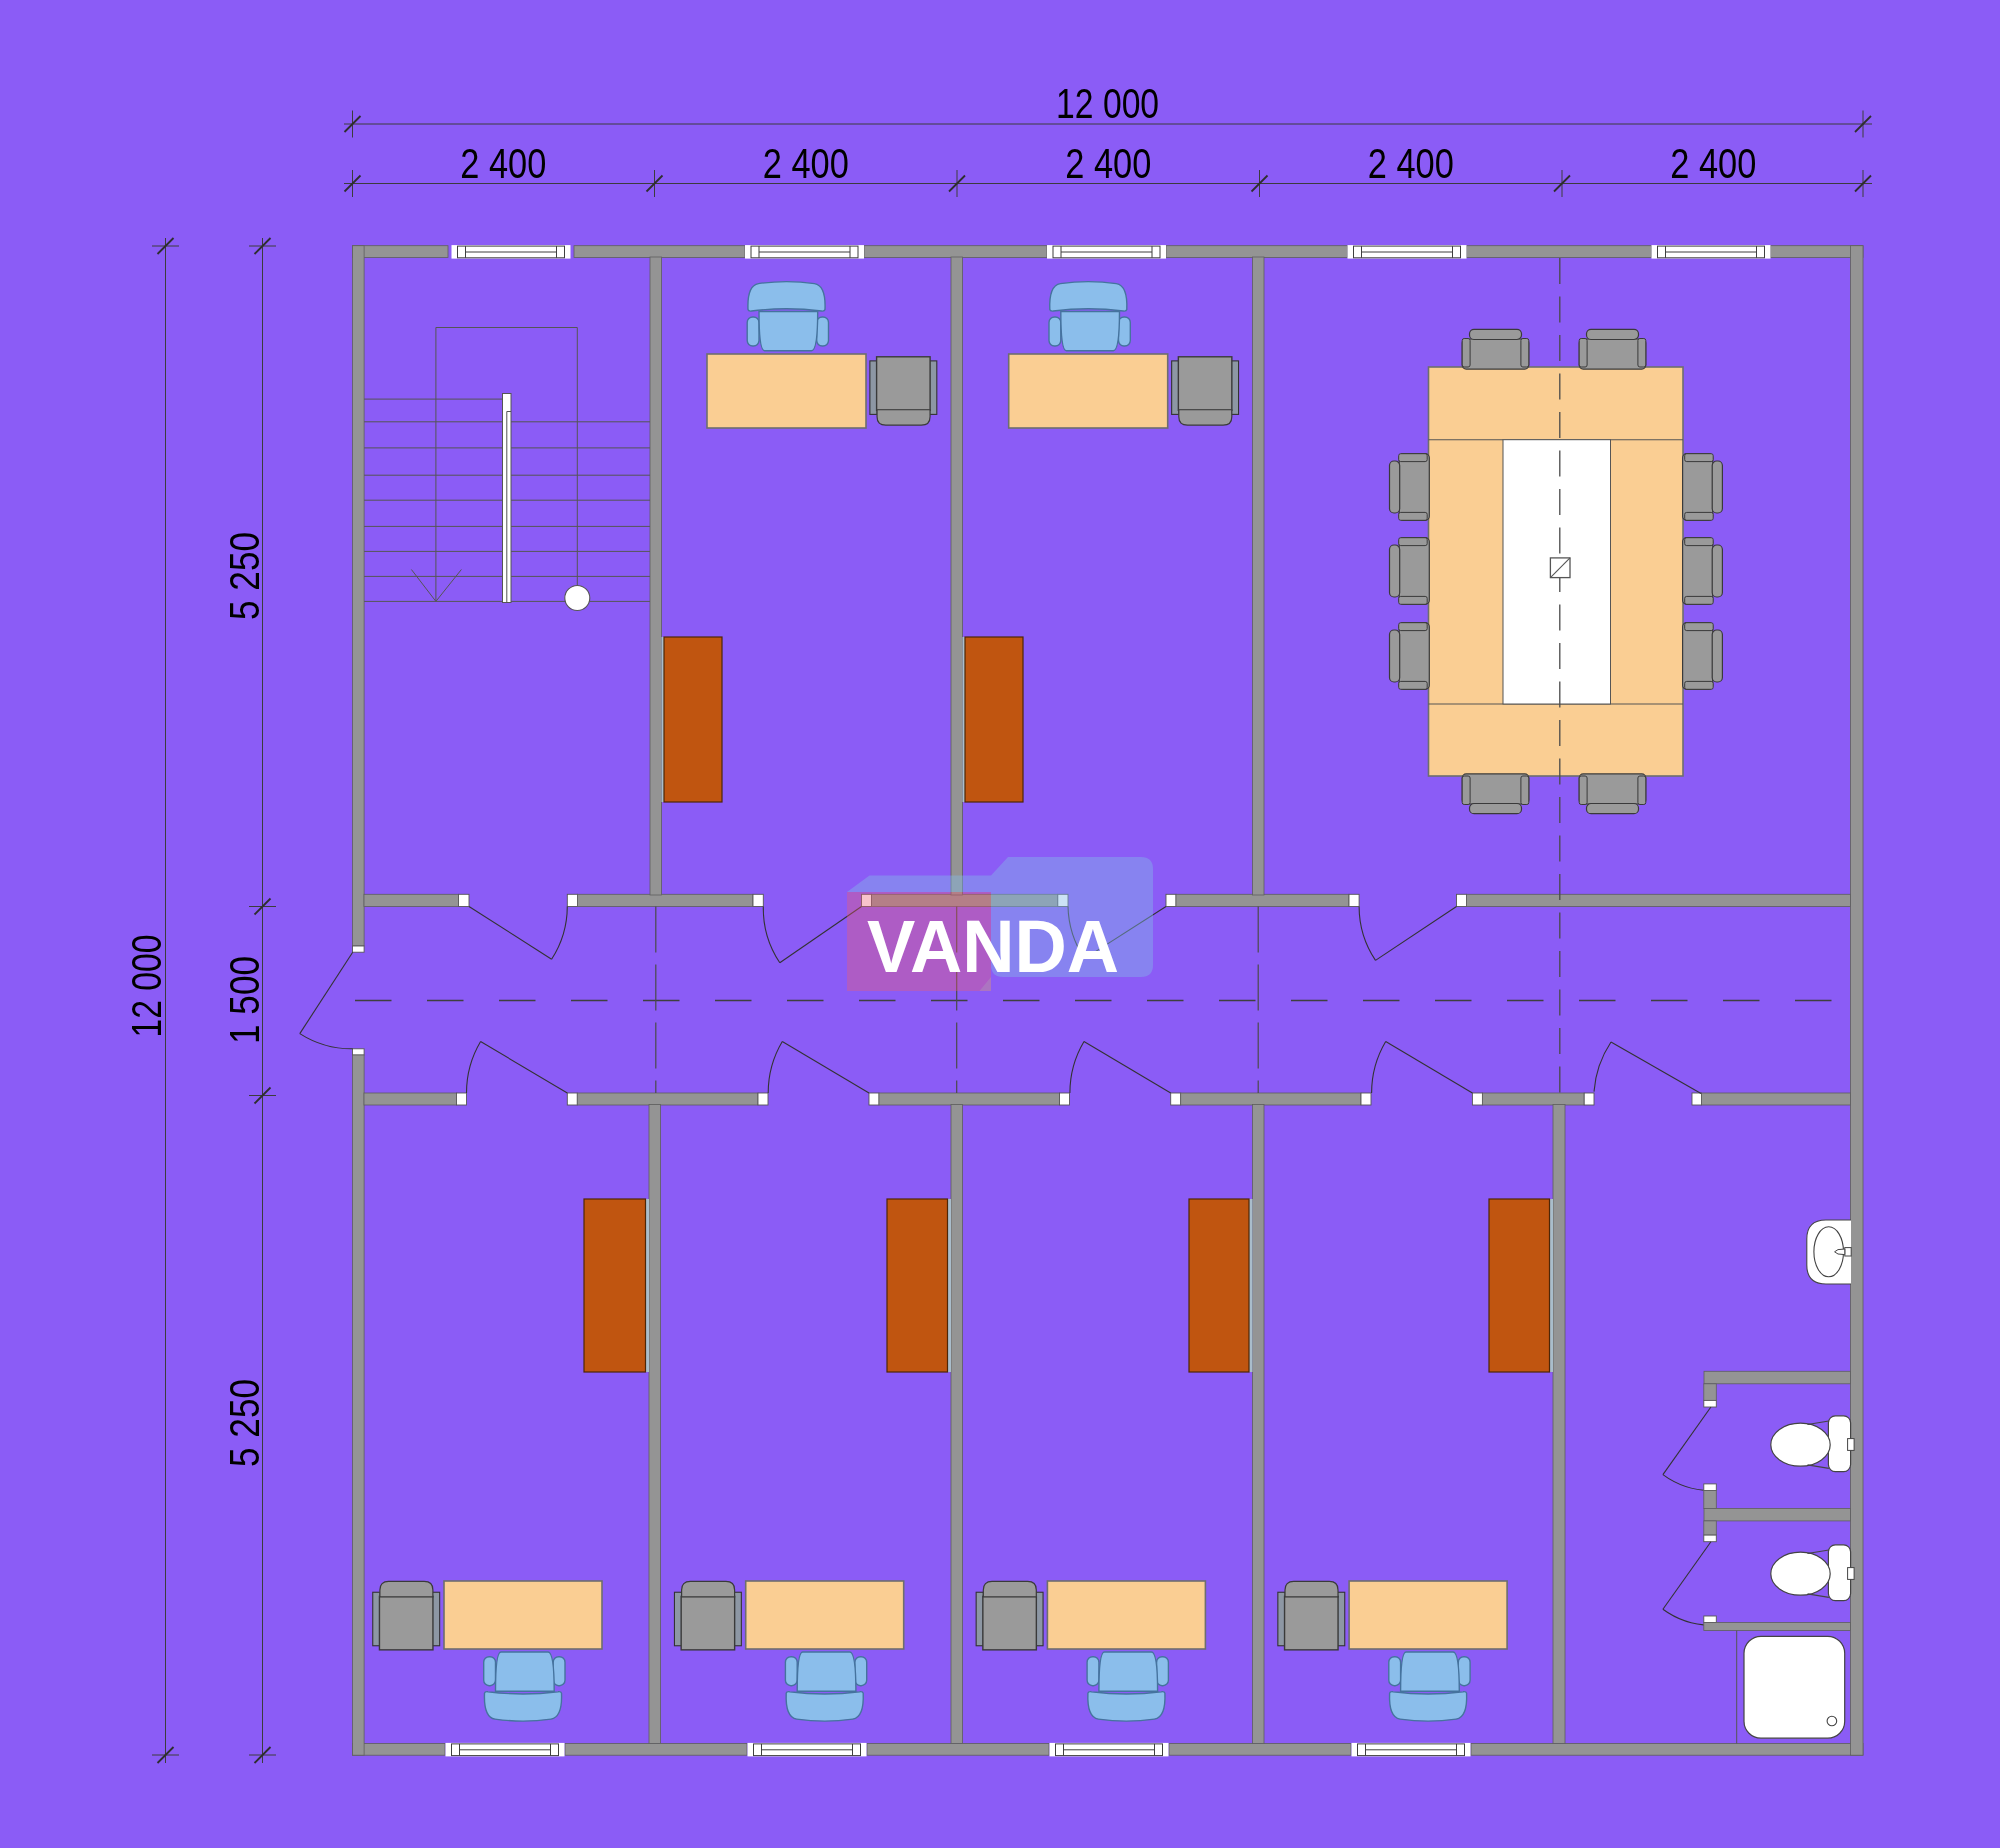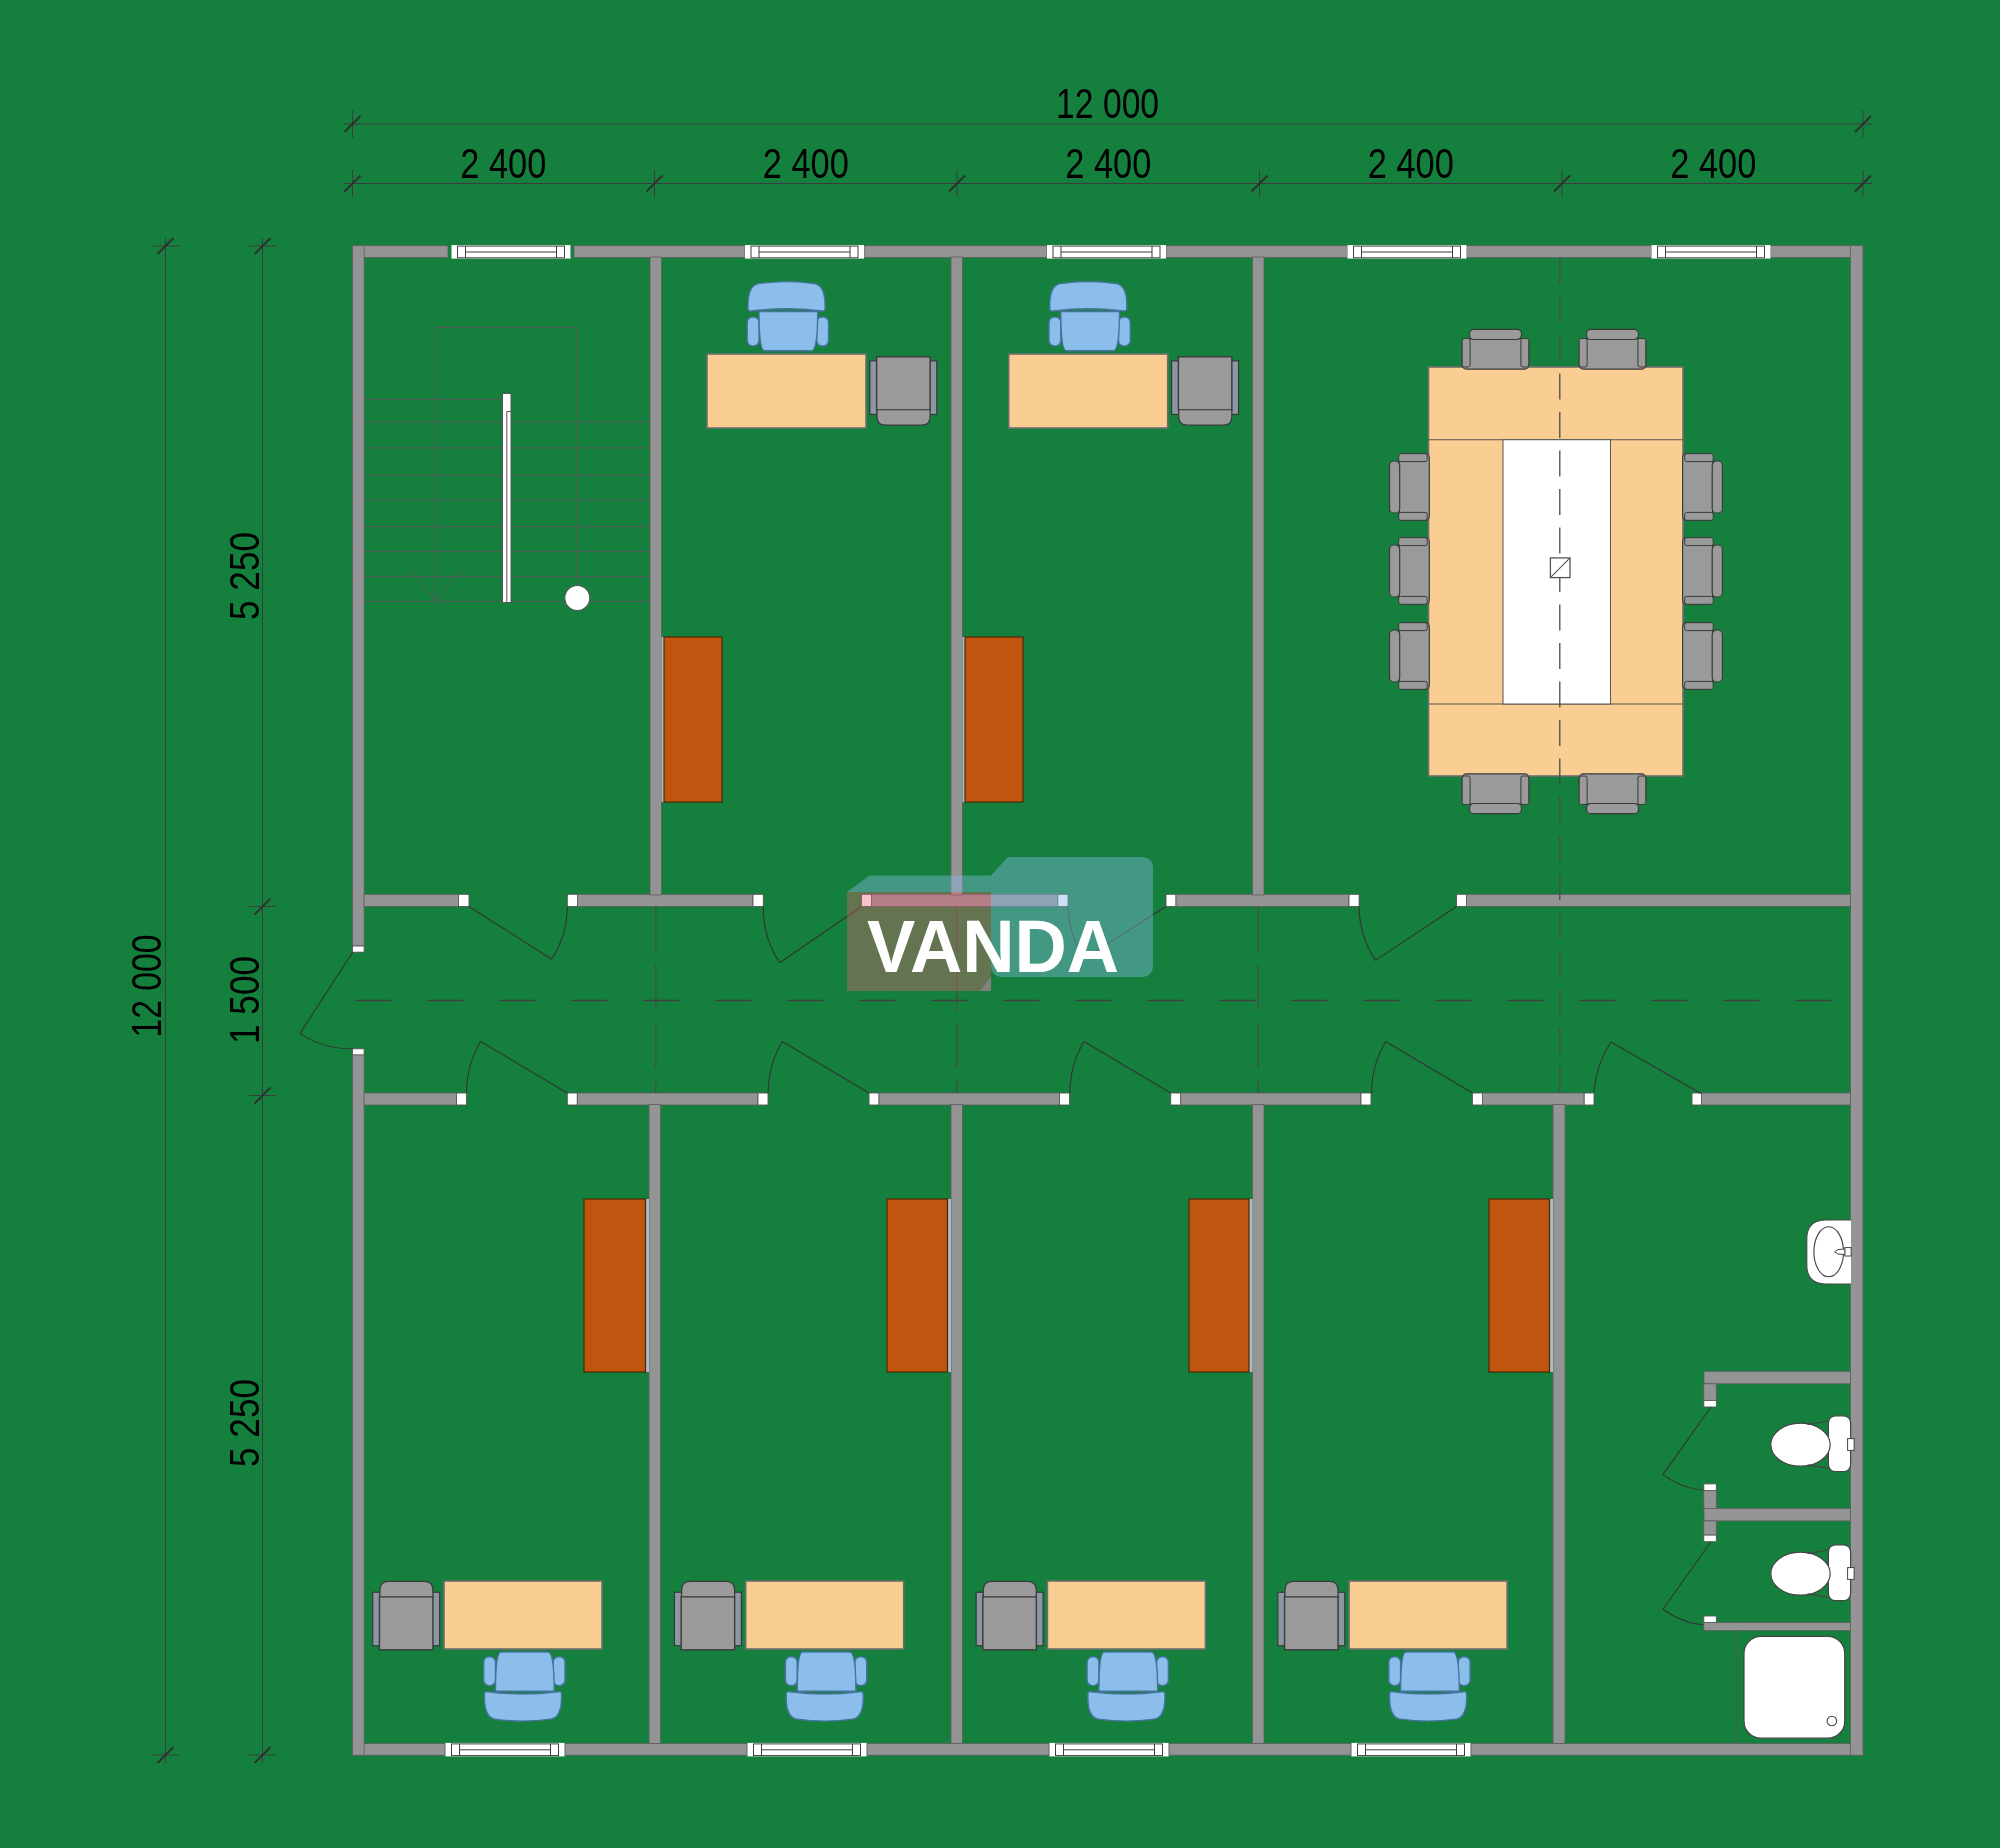--- a/index.html
+++ b/index.html
@@ -1,16 +1,16 @@
 <!DOCTYPE html>
 <html><head>
 <meta charset="utf-8">
 <style>
 html,body{margin:0;padding:0;background:#ffffff;}
-#page{width:2000px;height:1848px;position:relative;background:#15803d;}
+#page{width:2000px;height:1848px;position:relative;background:#8b5cf6;}
 text{font-family:"Liberation Sans",sans-serif;fill:#000;}
 .wt{fill:#ffffff !important;}
 .w{fill:#949494;stroke:#5e5e5e;stroke-width:0.8;}
 .jamb{fill:#ffffff;stroke:#555555;stroke-width:0.9;}
 .dl{stroke:#3c3c3c;stroke-width:1;fill:none;}
 .tick{stroke:#3c3c3c;stroke-width:1;fill:none;}
 .slash{stroke:#2e2e2e;stroke-width:1.8;fill:none;}
 .door{stroke:#333333;stroke-width:1.1;fill:none;}
 .thin{stroke:#555555;stroke-width:1;fill:none;}
 .axis{stroke:#4a4a4a;stroke-width:1.2;fill:none;}

